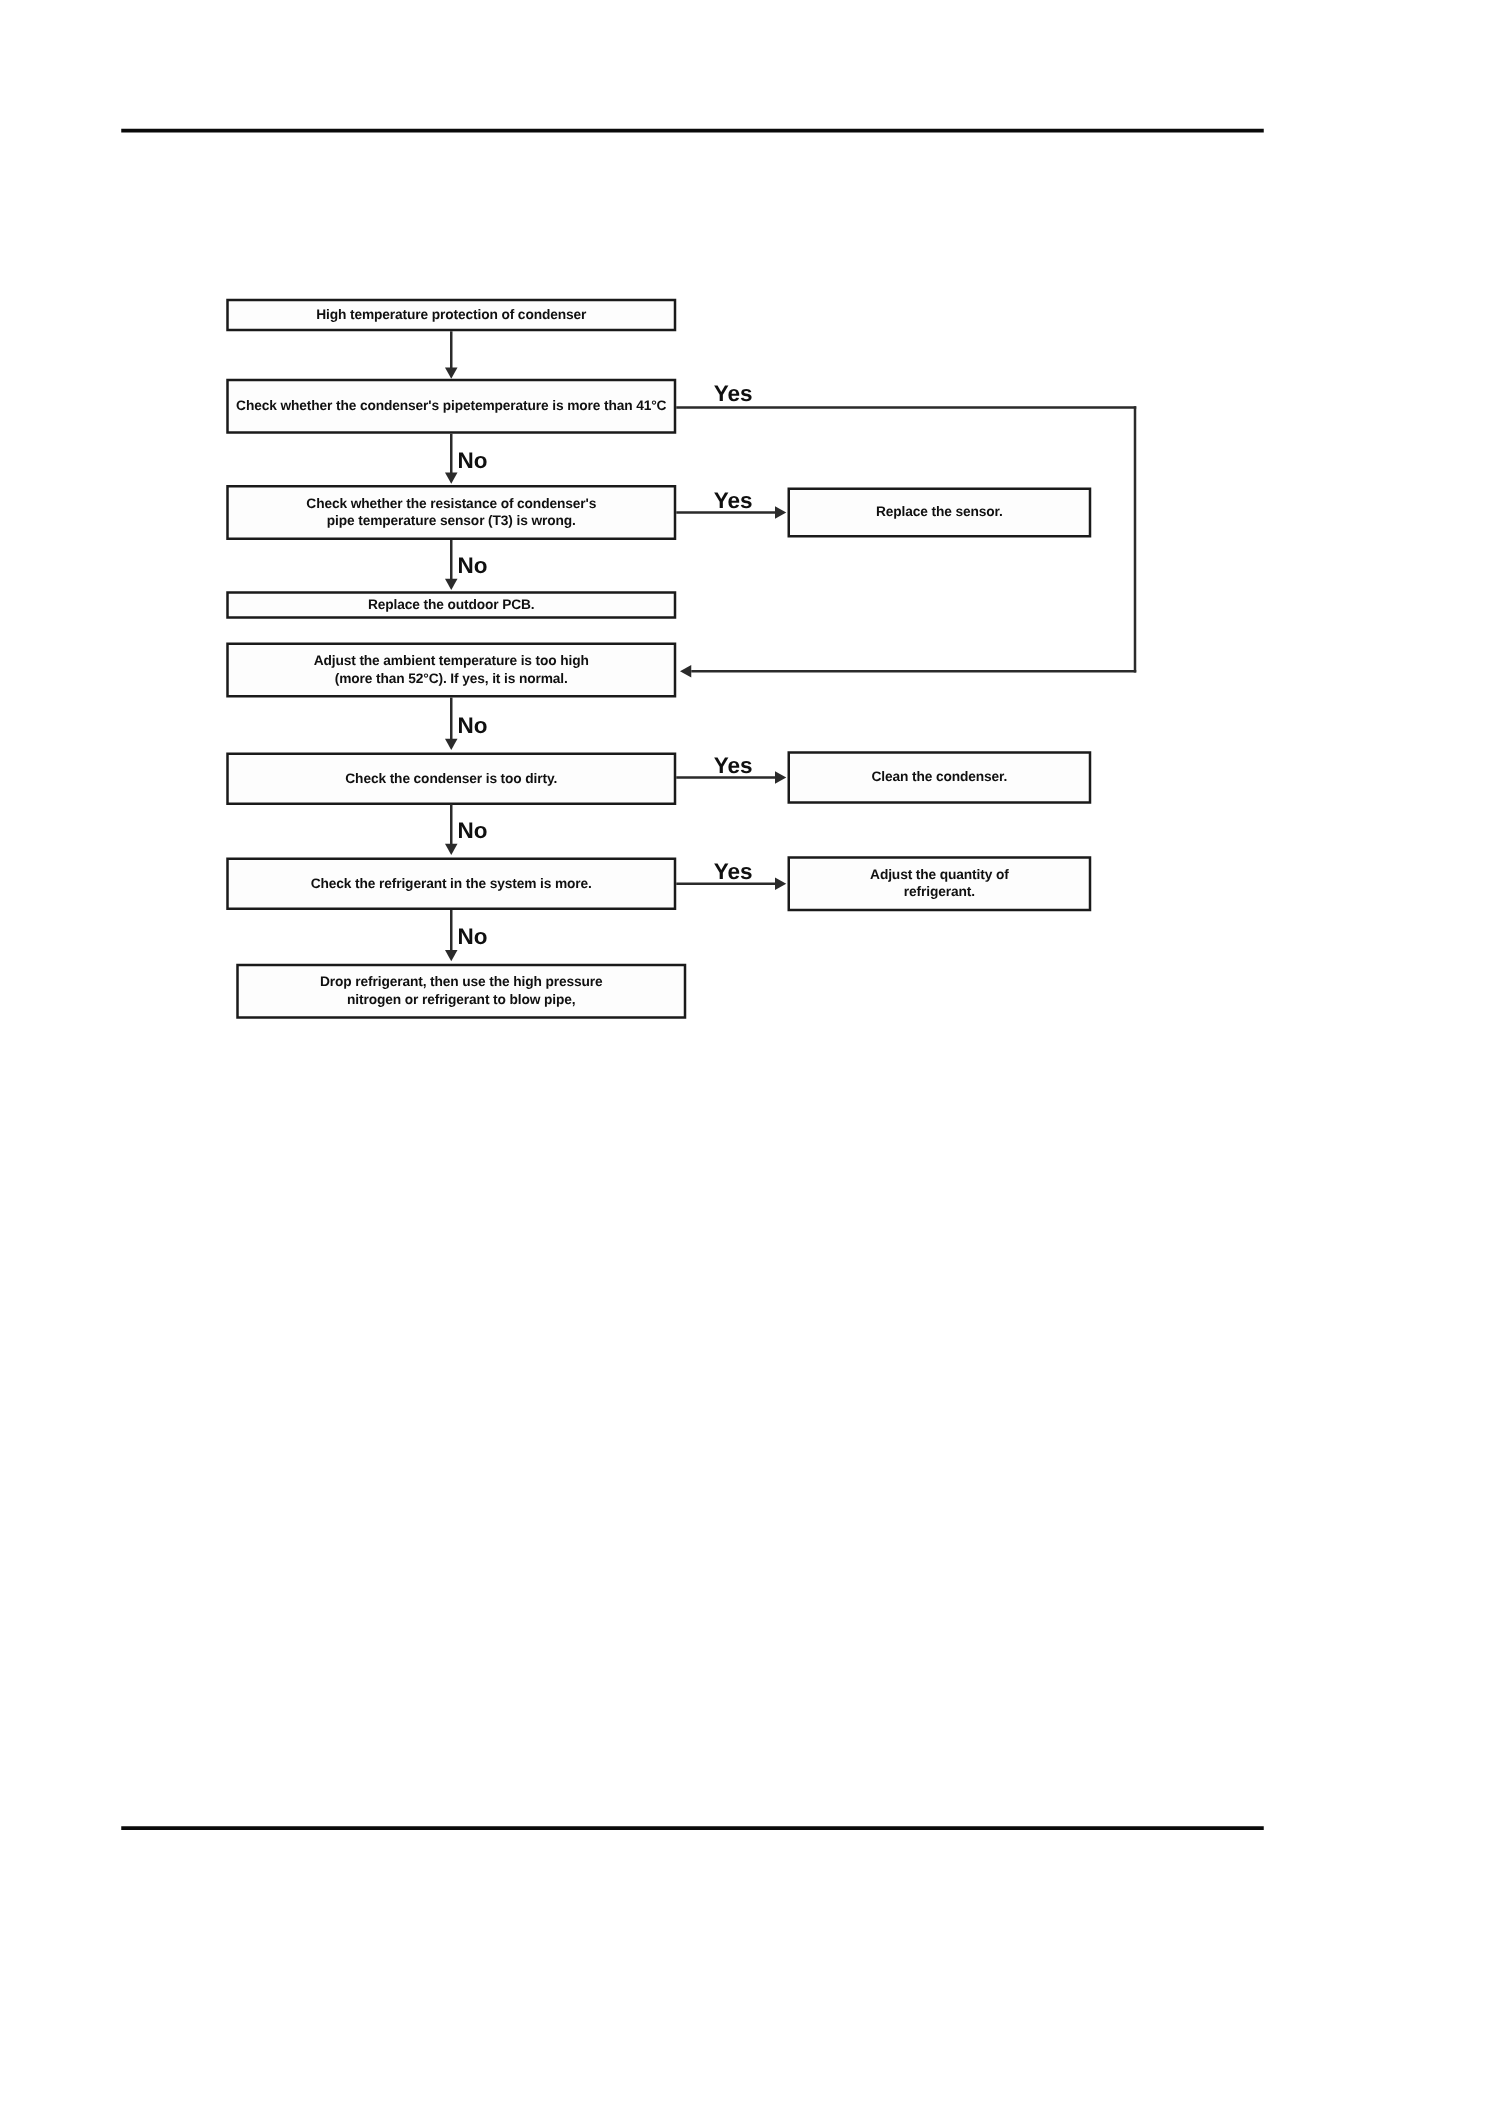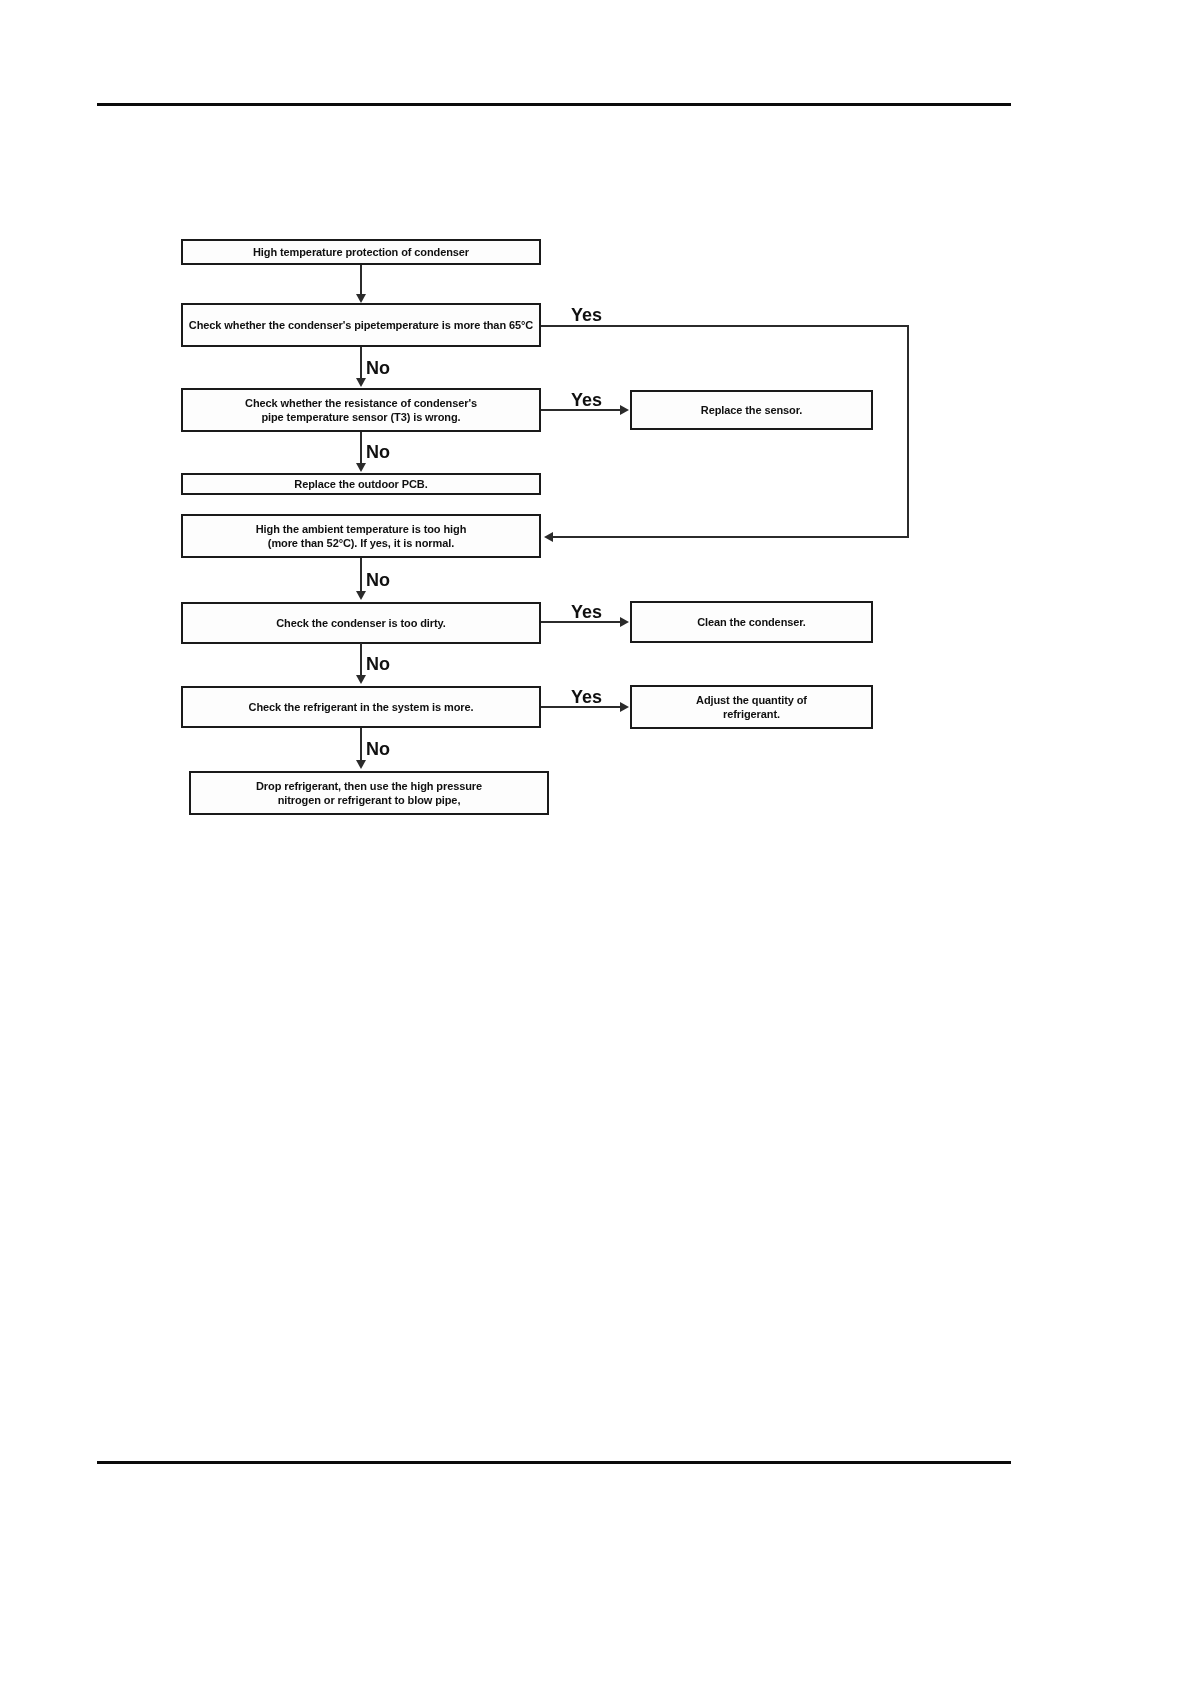--- a/index.html
+++ b/index.html
@@ -105,21 +105,21 @@
 
   <div class="node" style="left:181px; top:239px; width:360px; height:26px;">
     <span class="line">High temperature protection of condenser</span>
   </div>
 
   <div class="edge-v" style="left:360px; top:265px; height:33px;"></div>
   <div class="arrow-down" style="left:356px; top:294px;"></div>
 
   <div class="node" style="left:181px; top:303px; width:360px; height:44px; flex-direction:row; justify-content:center;">
     <span class="line">Check whether the condenser's pipe</span>
-    <span class="line">temperature is more than 65°C</span>
+    <span class="line">temperature is more than 41°C</span>
   </div>
 
   <div class="edge-h" style="left:541px; top:325px; width:368px;"></div>
   <div class="edge-v" style="left:907px; top:325px; height:213px;"></div>
   <div class="edge-h" style="left:553px; top:536px; width:356px;"></div>
   <div class="arrow-left" style="left:544px; top:532px;"></div>
   <div class="edge-label" style="left:571px; top:306px;">Yes</div>
 
   <div class="edge-v" style="left:360px; top:347px; height:34px;"></div>
   <div class="arrow-down" style="left:356px; top:378px;"></div>
@@ -140,21 +140,21 @@
 
   <div class="edge-v" style="left:360px; top:432px; height:34px;"></div>
   <div class="arrow-down" style="left:356px; top:463px;"></div>
   <div class="edge-label" style="left:366px; top:443px;">No</div>
 
   <div class="node" style="left:181px; top:473px; width:360px; height:22px;">
     <span class="line">Replace the outdoor PCB.</span>
   </div>
 
   <div class="node" style="left:181px; top:514px; width:360px; height:44px; flex-direction:column; justify-content:center;">
-    <span class="line">High the ambient temperature is too high</span>
+    <span class="line">Adjust the ambient temperature is too high</span>
     <span class="line">(more than 52°C). If yes, it is normal.</span>
   </div>
 
   <div class="edge-v" style="left:360px; top:558px; height:36px;"></div>
   <div class="arrow-down" style="left:356px; top:591px;"></div>
   <div class="edge-label" style="left:366px; top:571px;">No</div>
 
   <div class="node" style="left:181px; top:602px; width:360px; height:42px;">
     <span class="line">Check the condenser is too dirty.</span>
   </div>

